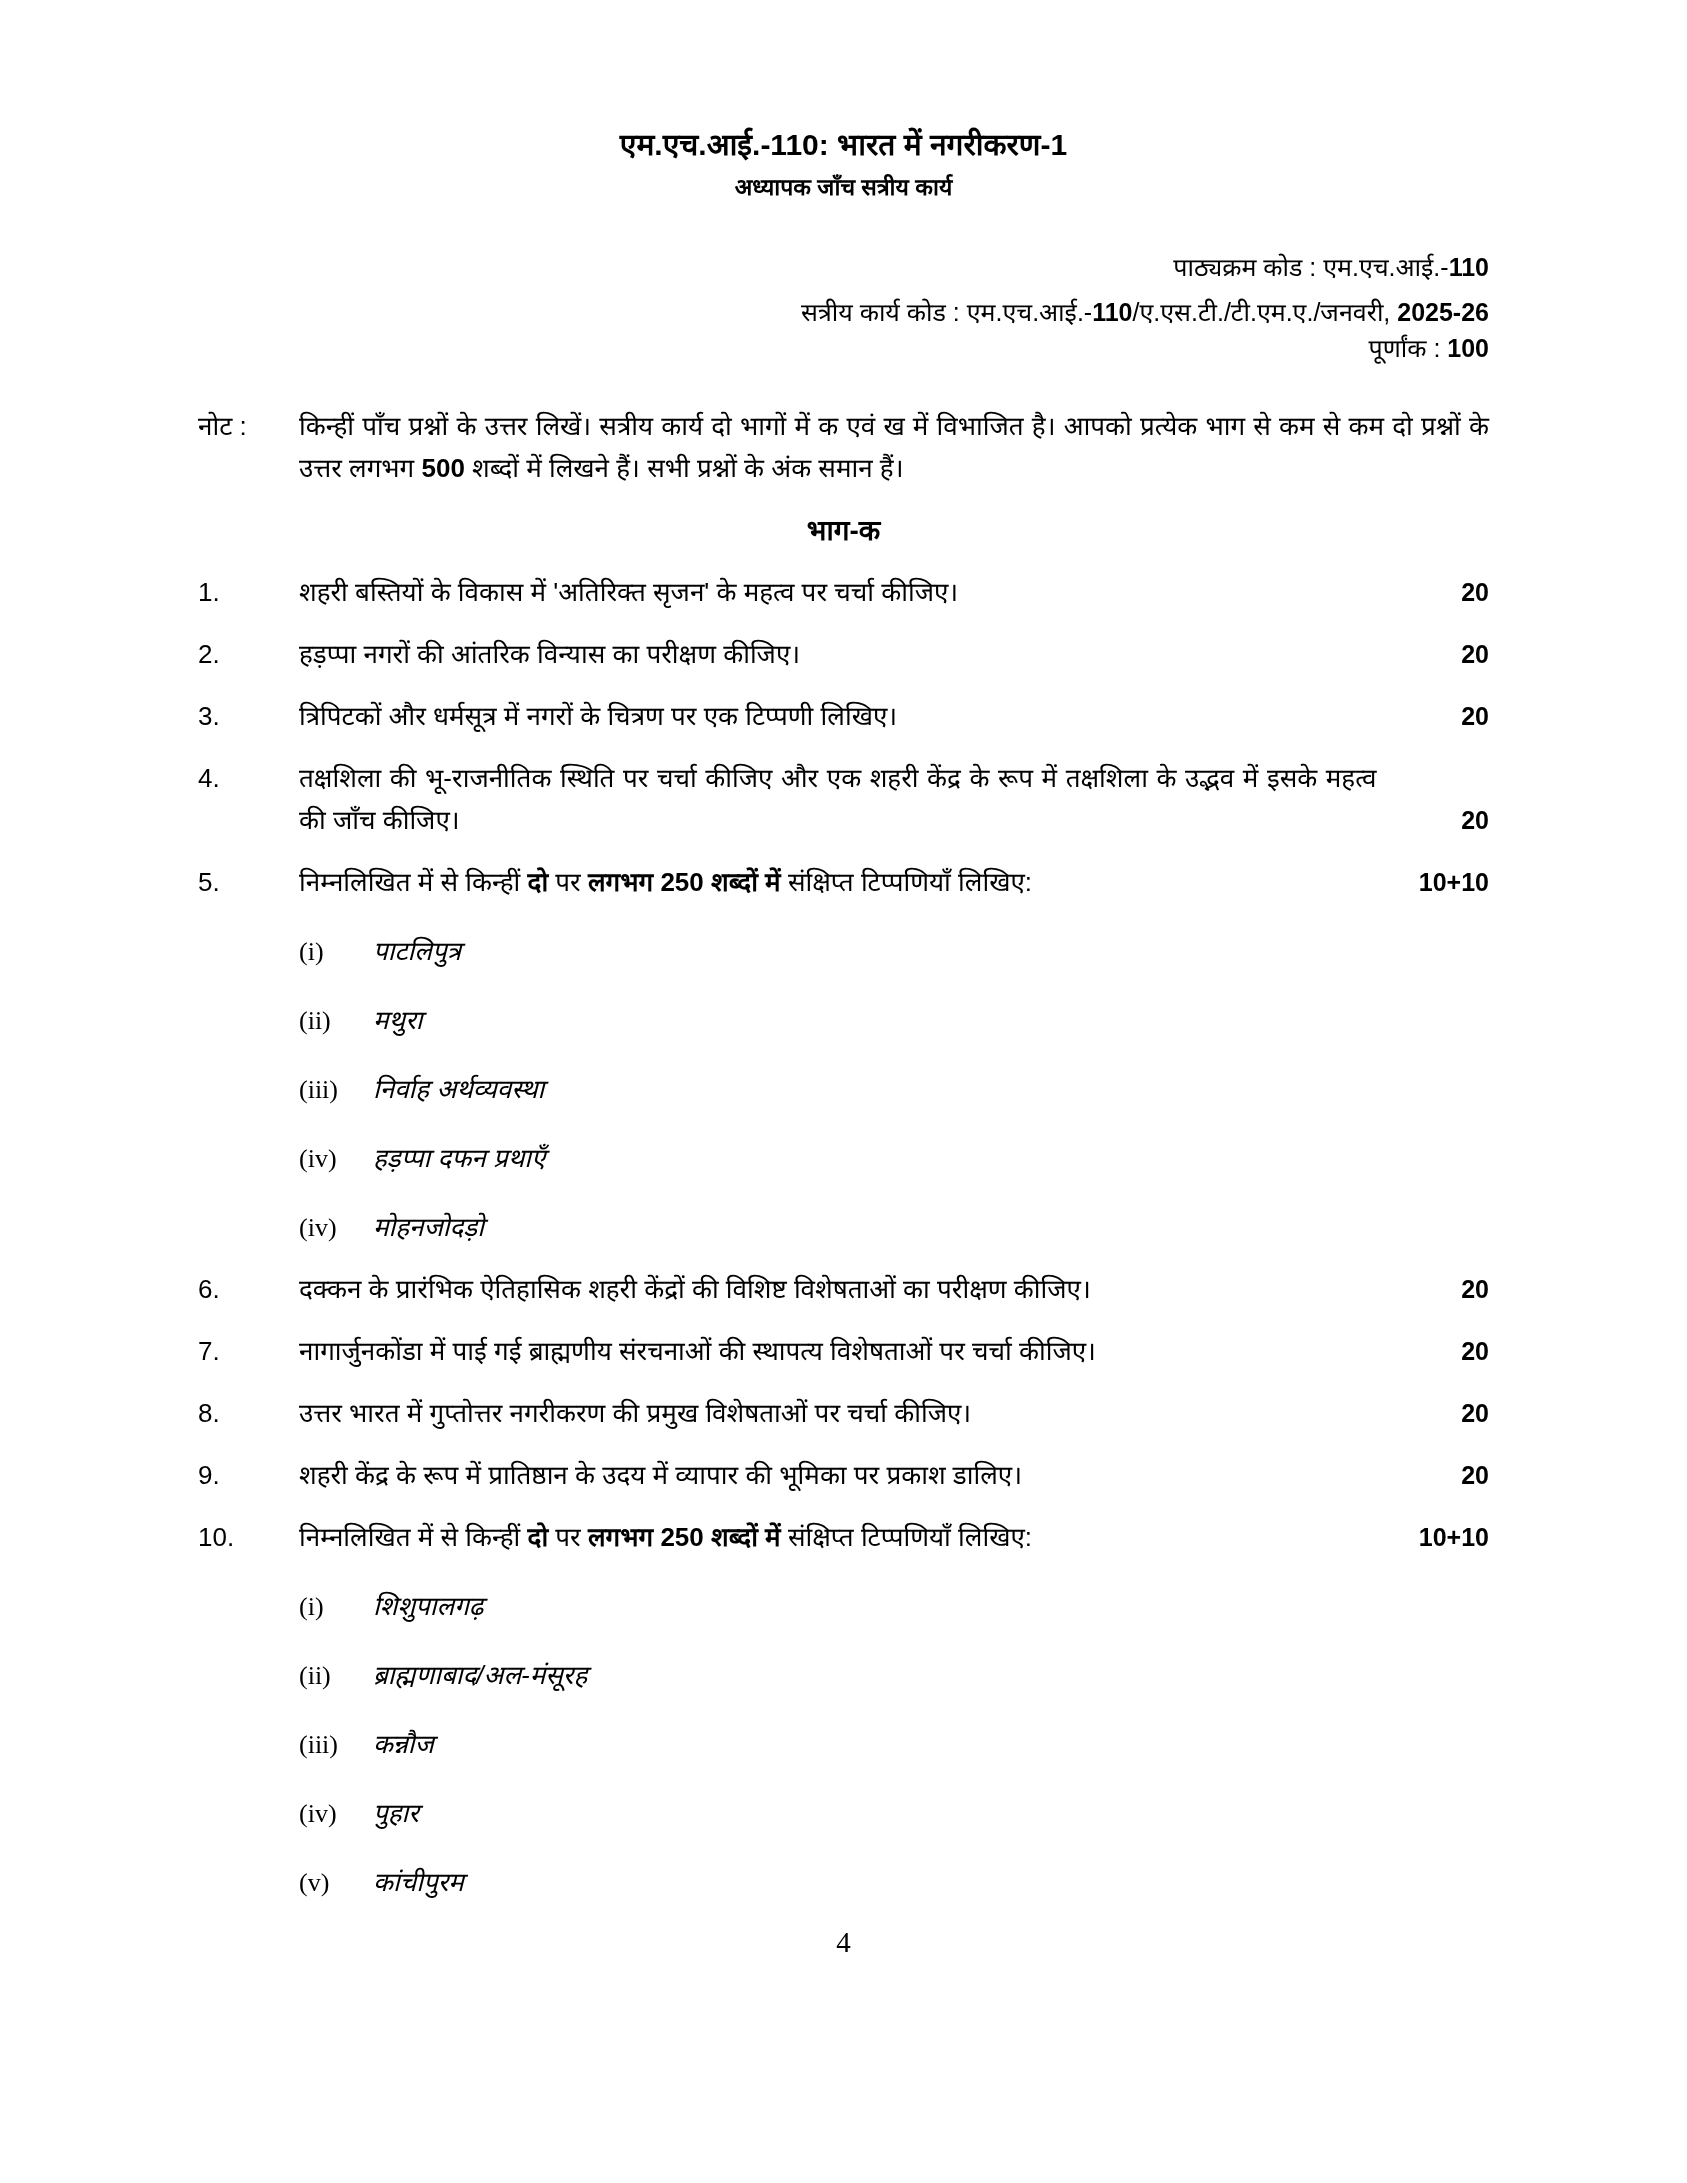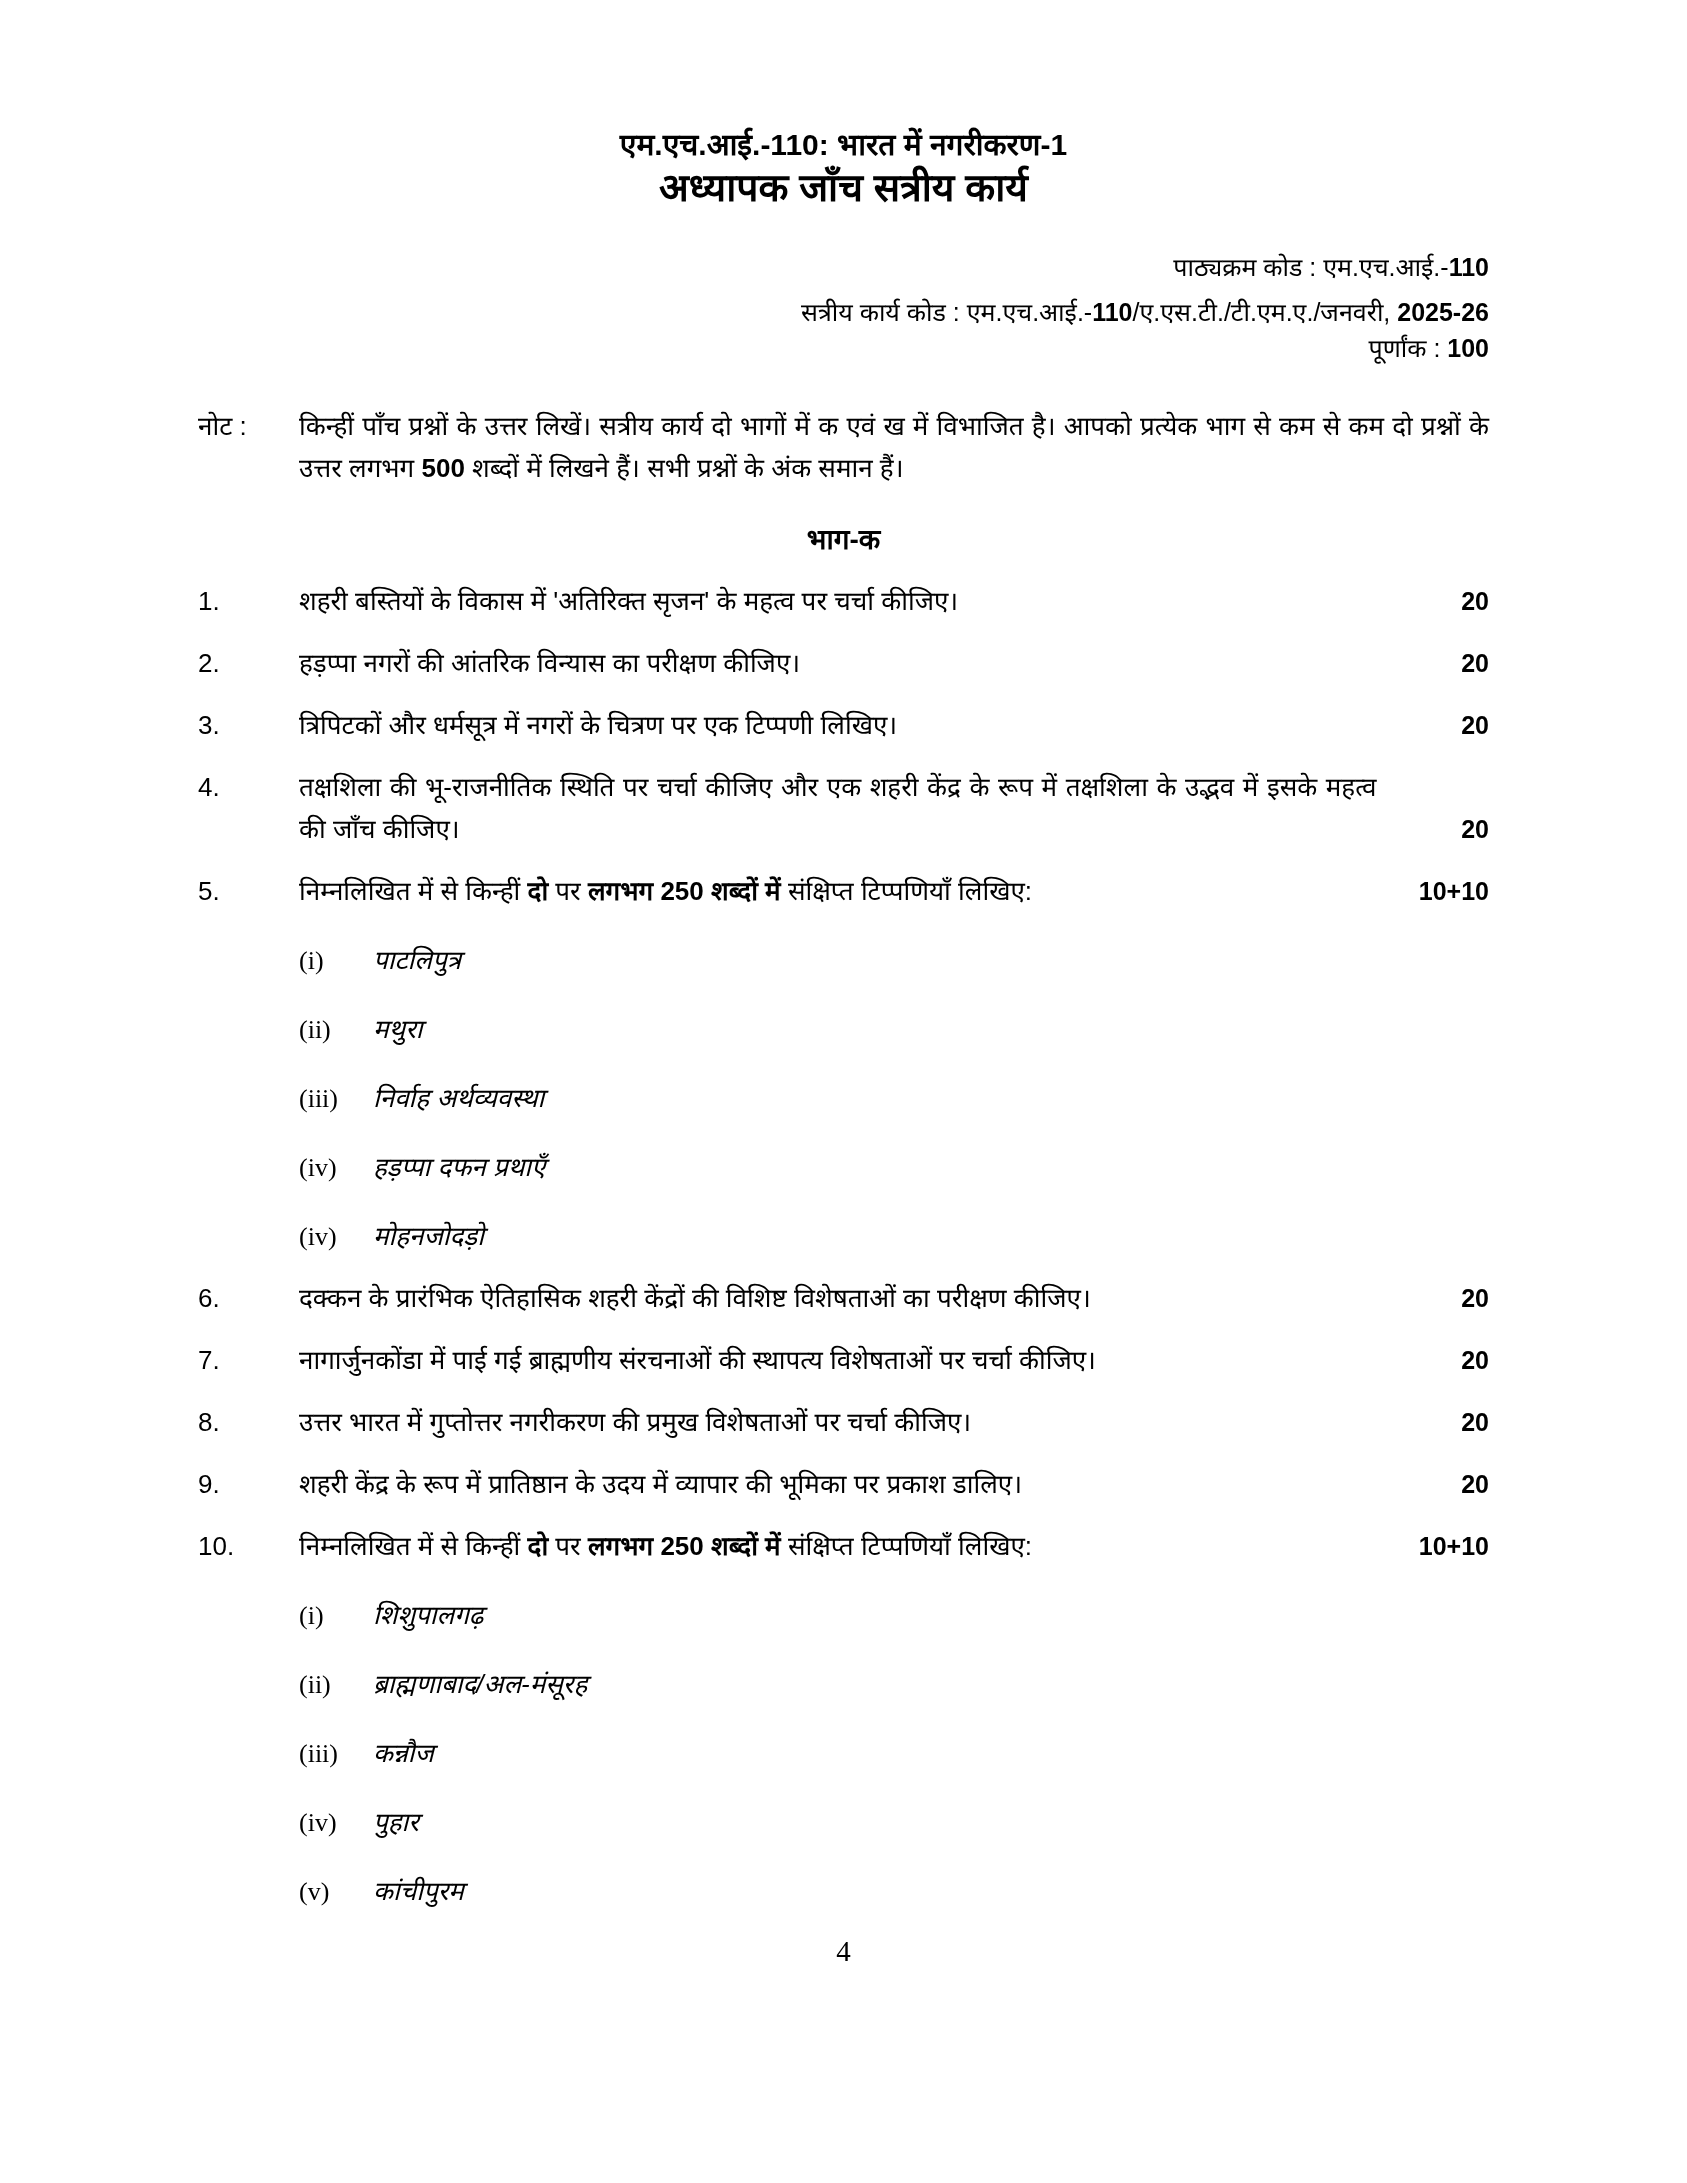--- a/index.html
+++ b/index.html
@@ -18,21 +18,21 @@
 
   .title {
     text-align: center;
     font-weight: bold;
     font-size: 30px;
     line-height: 38px;
   }
   .subtitle {
     text-align: center;
     font-weight: bold;
-    font-size: 39px;
+    font-size: 23px;
     line-height: 37px;
     margin-top: 5.3px;
   }
 
   .codes {
     margin-top: 44px;
     text-align: right;
     font-size: 25px;
     line-height: 34px;
   }
@@ -46,21 +46,21 @@
     line-height: 42px;
   }
   .note-label { flex: 0 0 101px; font-weight: normal; }
   .note-text  { flex: 1; text-align: justify; }
 
   .section-heading {
     text-align: center;
     font-weight: bold;
     font-size: 28px;
     line-height: 41px;
-    margin-top: 30px;
+    margin-top: 21px;
   }
 
   .q-row {
     display: flex;
     align-items: flex-end;
     margin-top: 20px;
     font-size: 26px;
     line-height: 42px;
   }
   .q-num  { flex: 0 0 101px; align-self: flex-start; }

